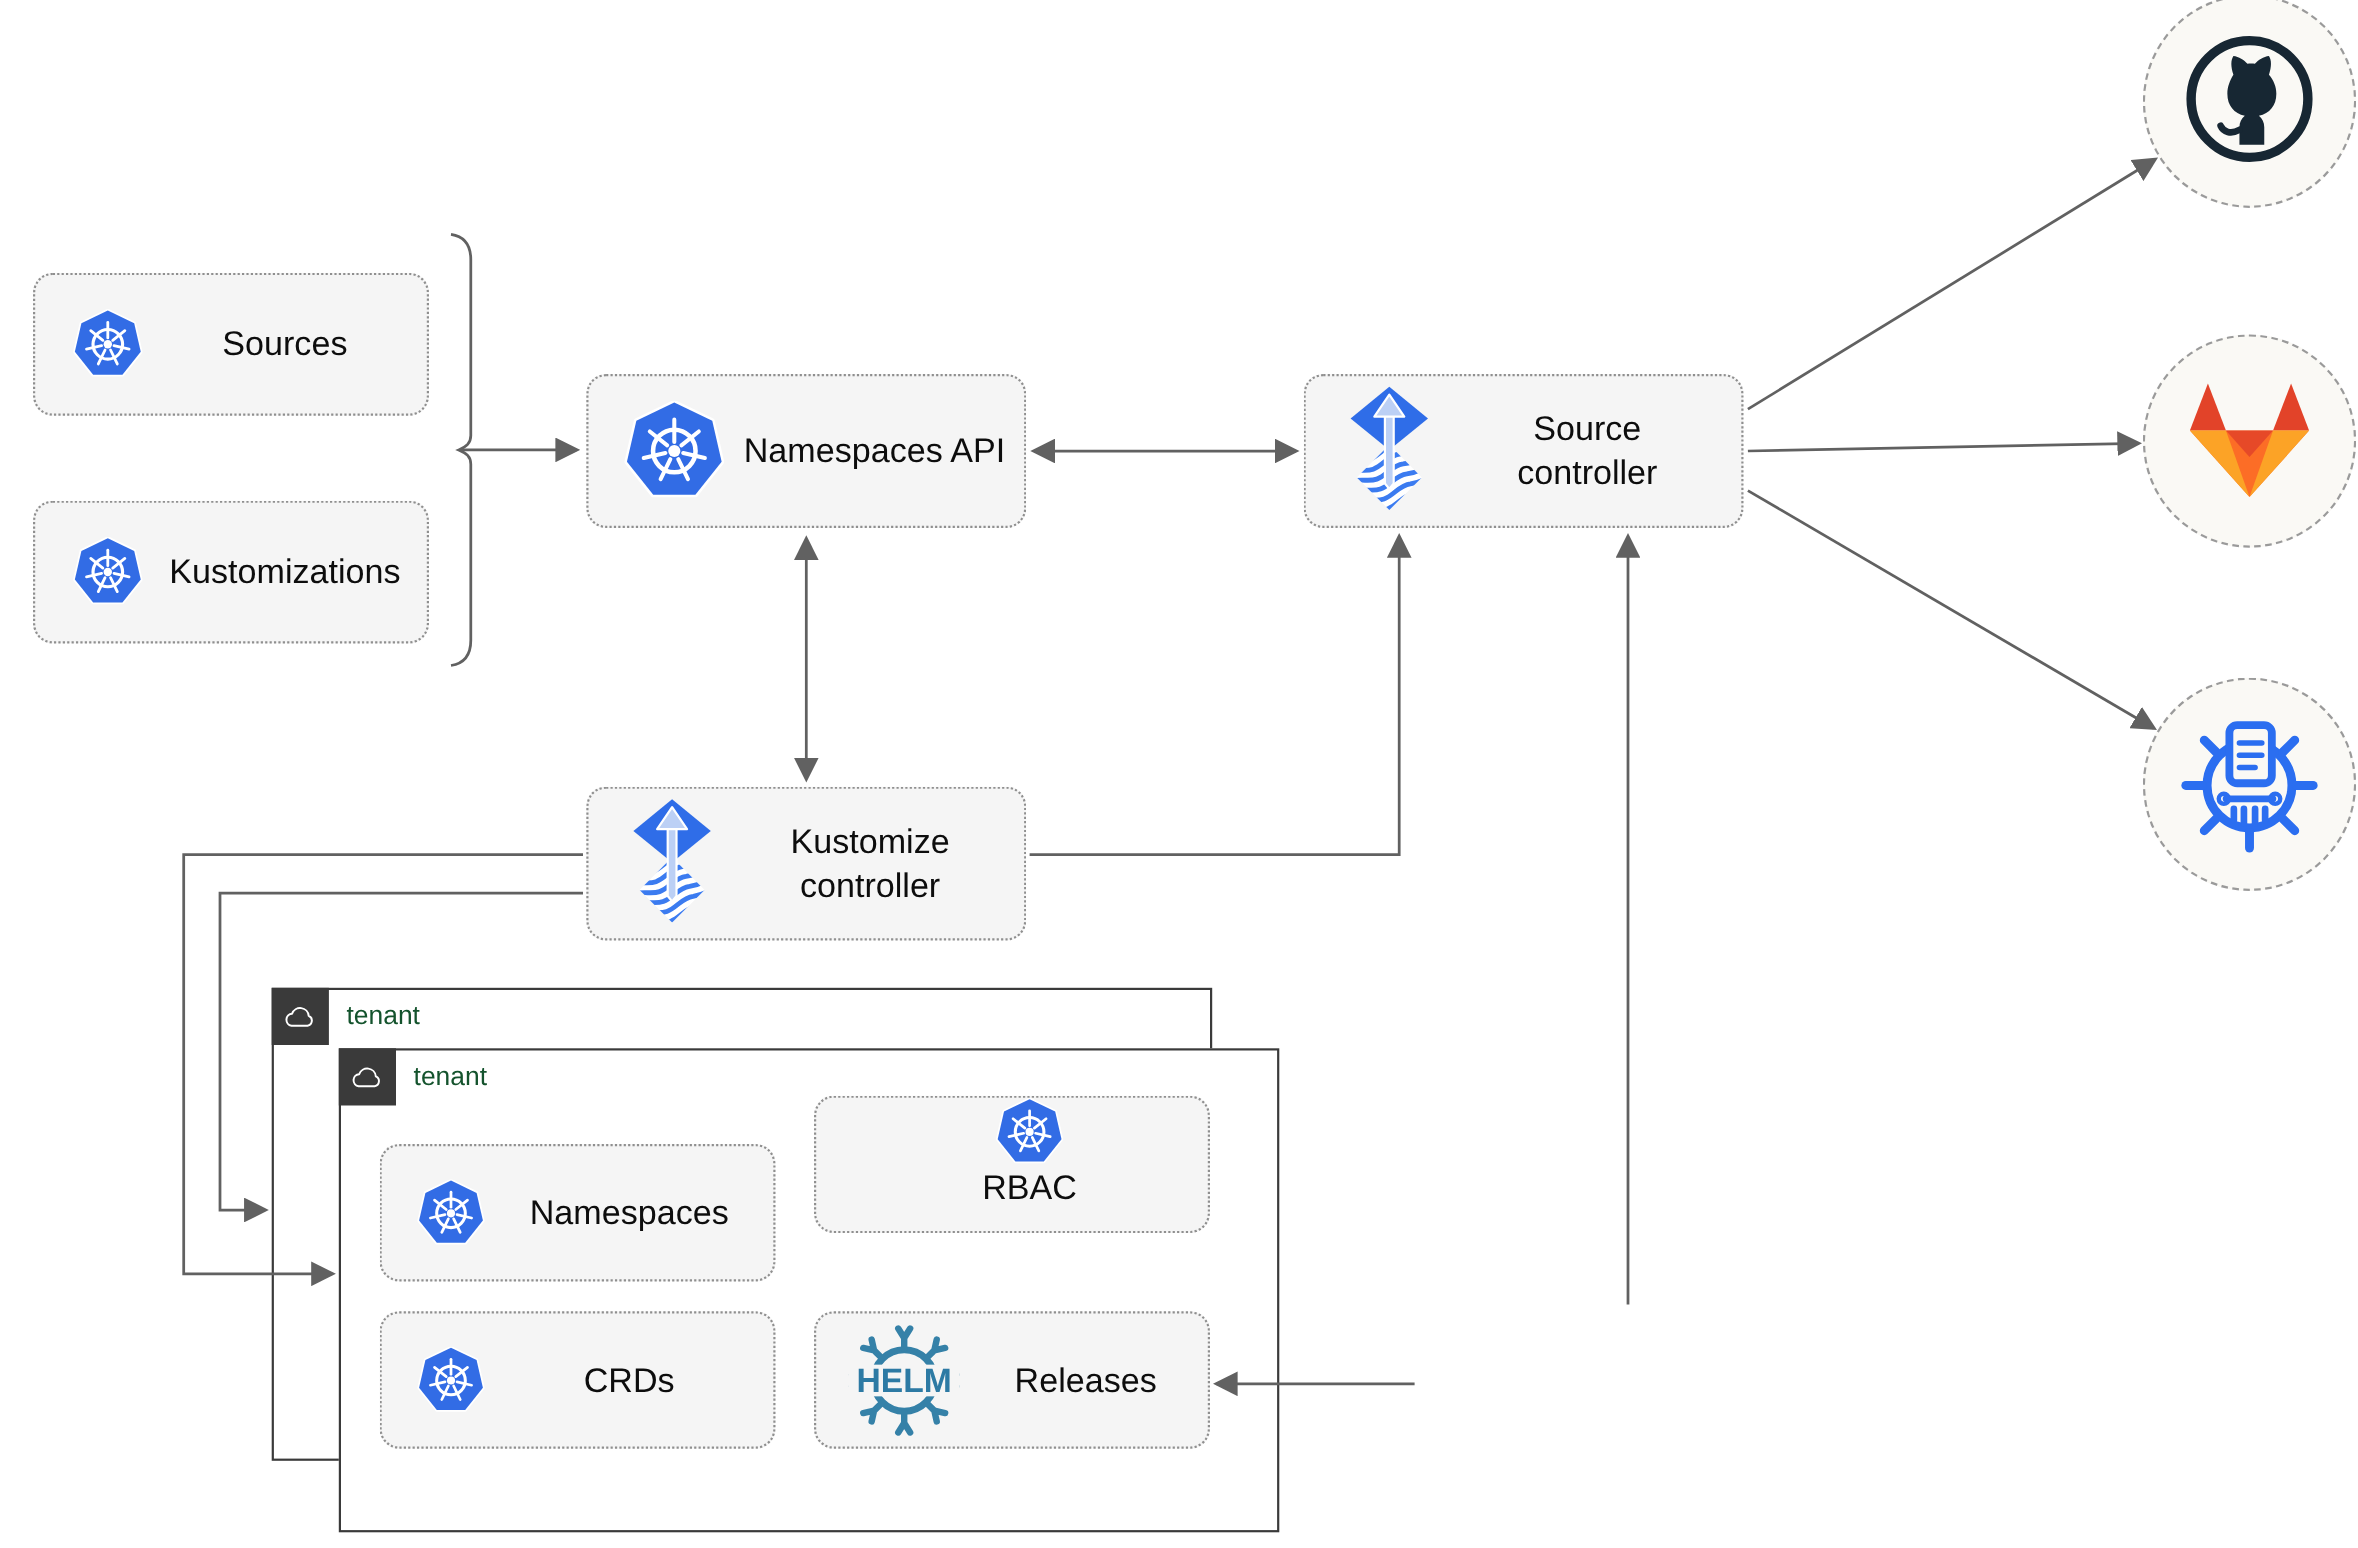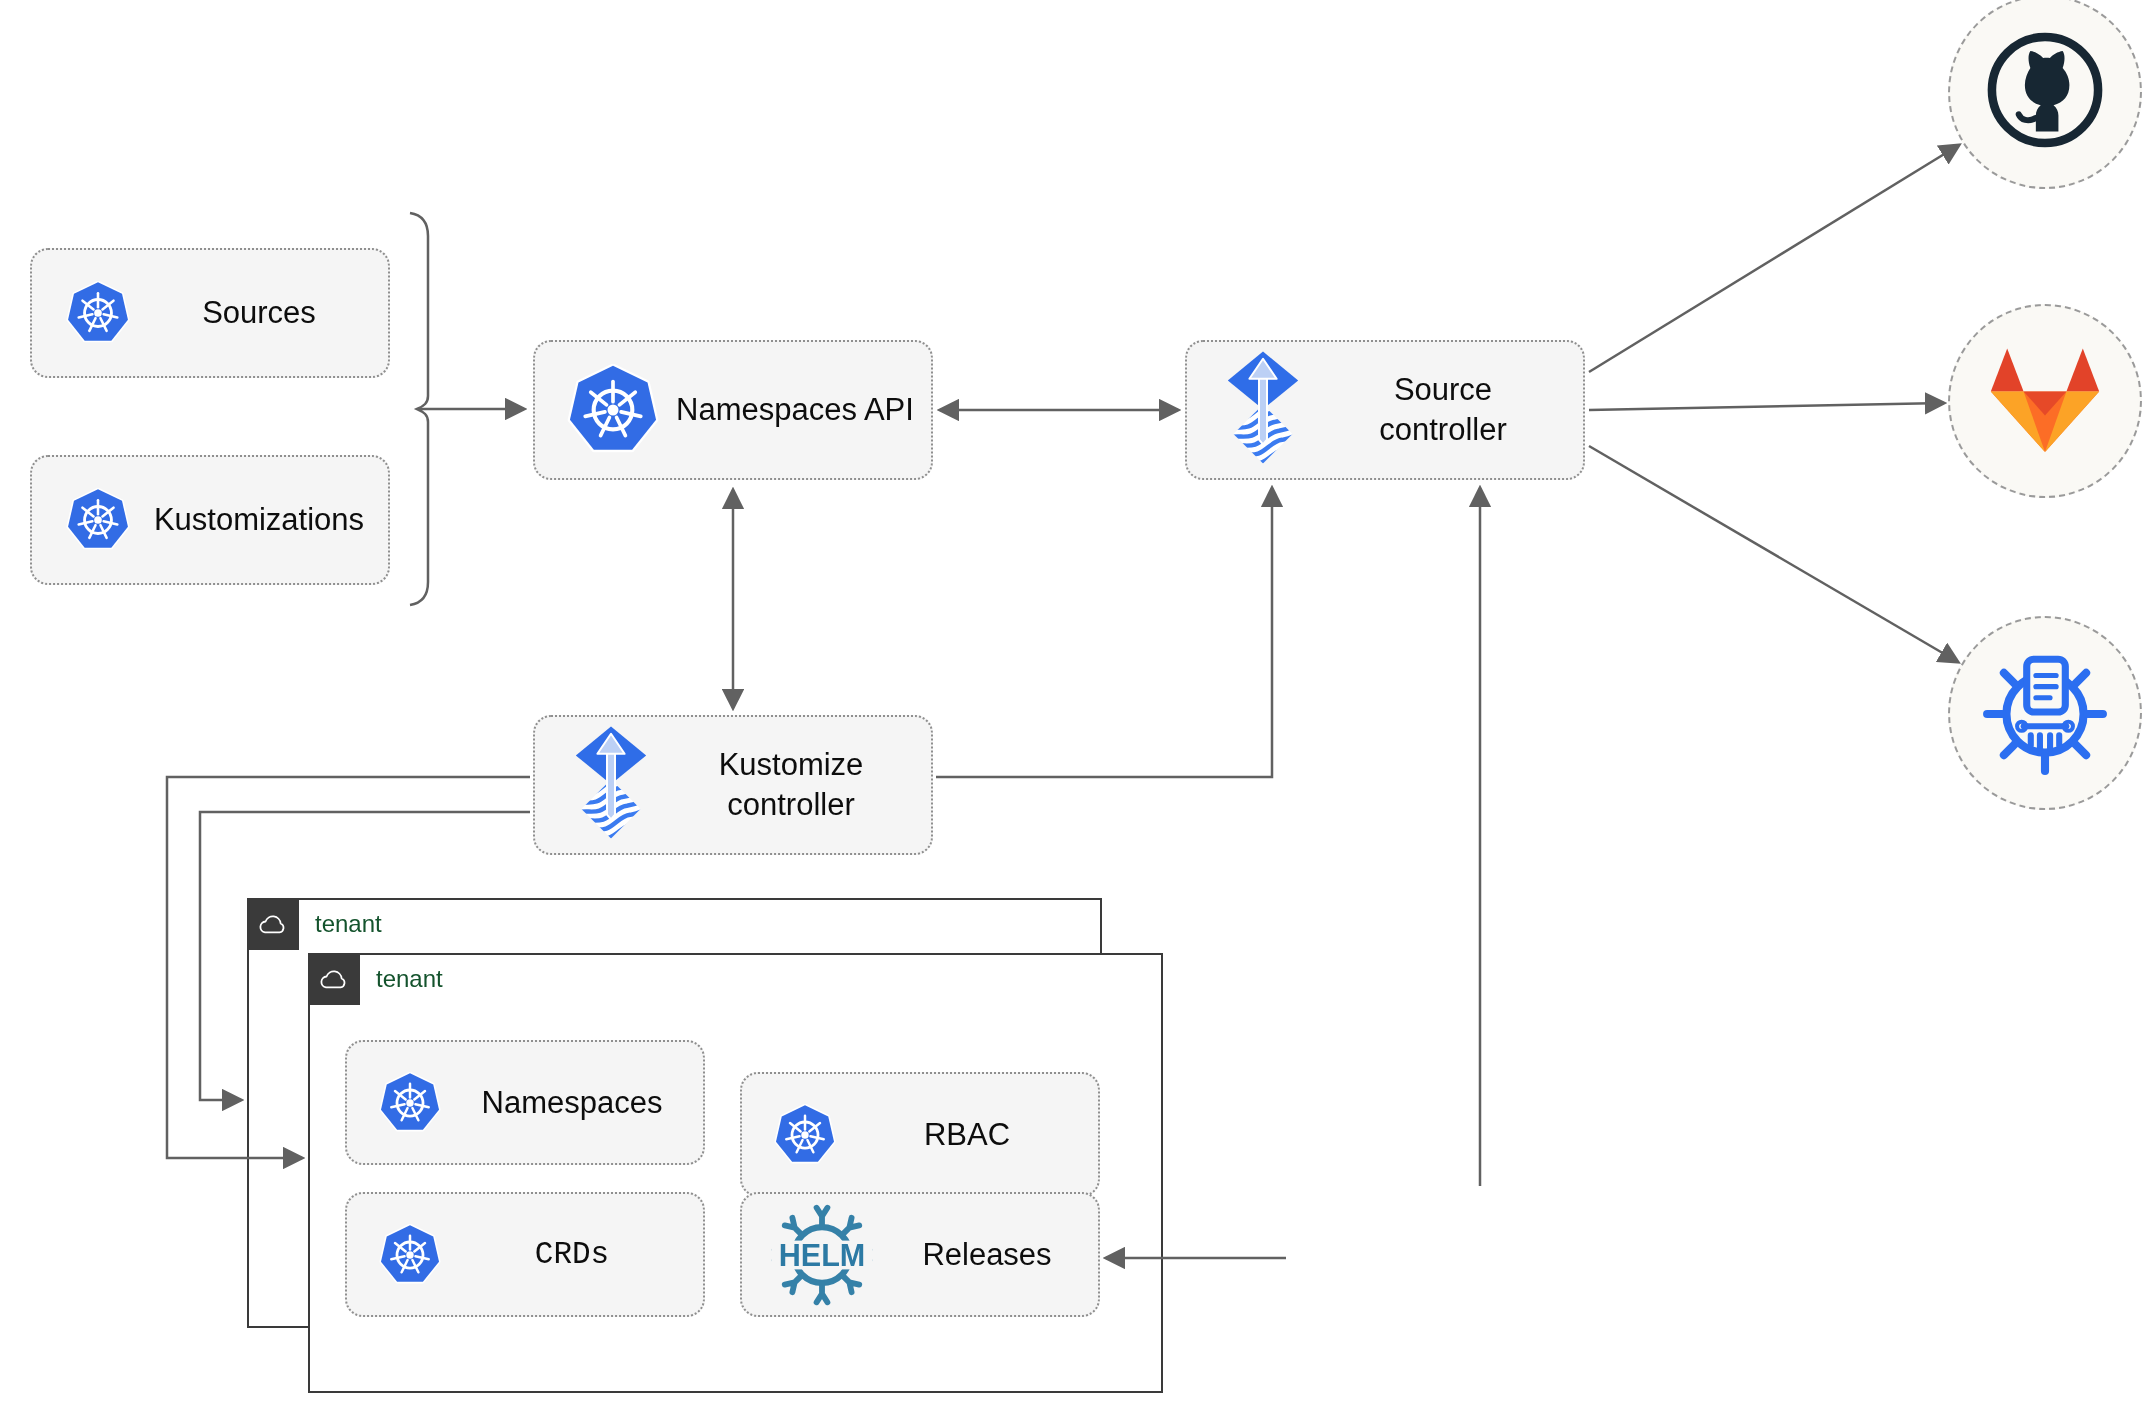--- a/index.html
+++ b/index.html
@@ -139,30 +139,30 @@
 
   <div class="node" style="left:345px;top:1040px;width:360px;height:125px;padding-left:32px;">
     <span class="nicon">
       <svg width="62" height="62">
           <use href="#k8s"></use>
         </svg>
       </span>
     <span class="nlabel">Namespaces</span>
   </div>
 
-  <div class="node" style="left:740px;top:1072px;width:360px;height:125px;padding-left:32px;">
+  <div class="node" style="left:740px;top:996px;width:360px;height:125px;padding-left:32px;flex-direction:column;">
     <span class="nicon">
       <svg width="62" height="62">
           <use href="#k8s"></use>
         </svg>
       </span>
     <span class="nlabel">RBAC</span>
   </div>
 
-  <div class="node" style="left:345px;top:1192px;width:360px;height:125px;padding-left:32px;font-family:Liberation Mono, monospace;">
+  <div class="node" style="left:345px;top:1192px;width:360px;height:125px;padding-left:32px;">
     <span class="nicon">
       <svg width="62" height="62">
           <use href="#k8s"></use>
         </svg>
       </span>
     <span class="nlabel">CRDs</span>
   </div>
 
   <div class="node" style="left:740px;top:1192px;width:360px;height:125px;padding-left:26px;">
     <span class="nicon">

